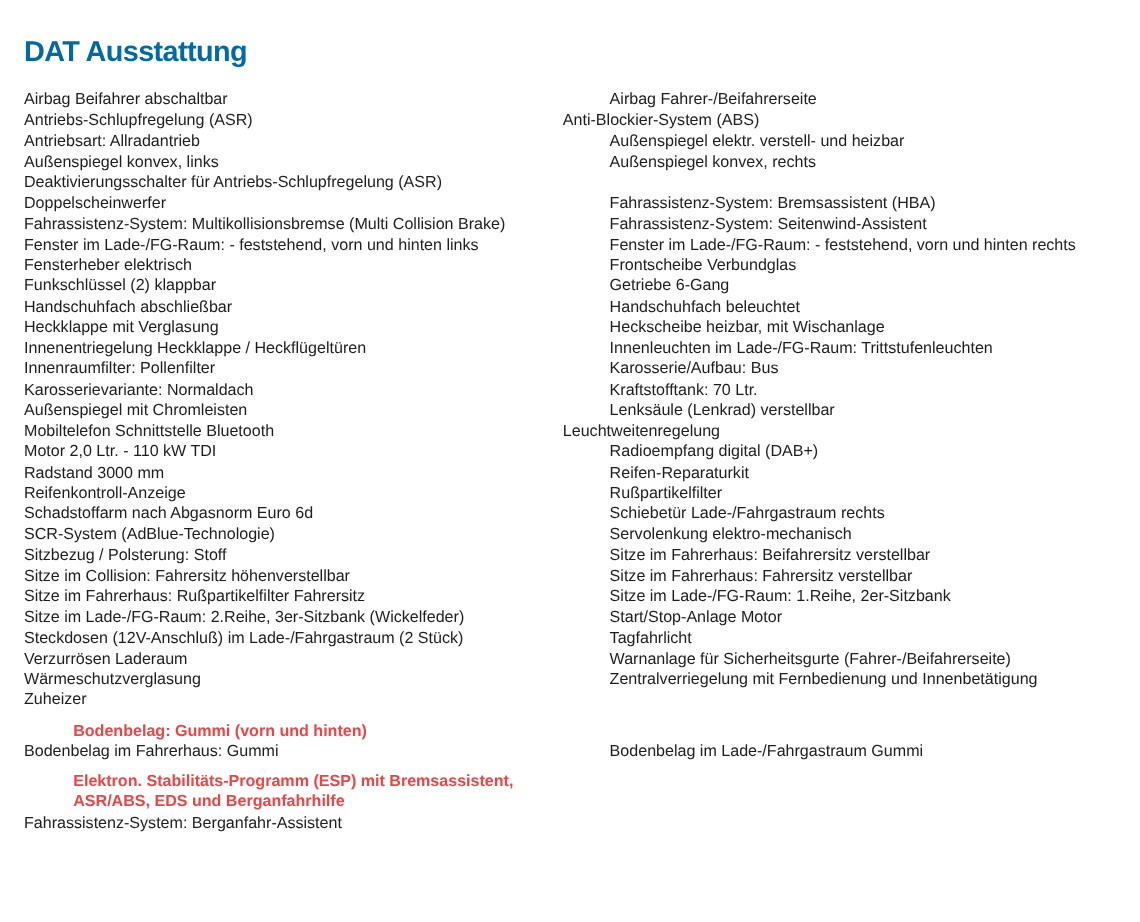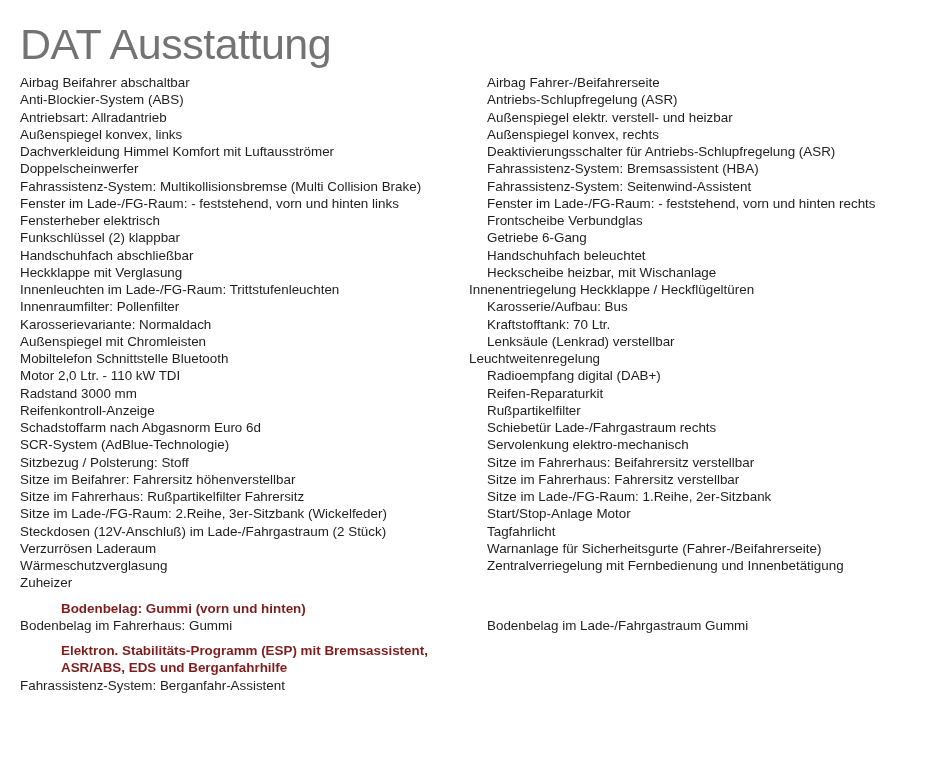--- a/index.html
+++ b/index.html
@@ -11,65 +11,64 @@
     font-family: "Liberation Sans", sans-serif;
     color: #1e1e1e;
     overflow: hidden;
   }
   .page {
     padding: 28px 14px 0 20px;
     width: 950px;
     height: 768px;
   }
   .title {
-    font-size: 43px;
+    font-size: 24px;
     line-height: 32px;
-    font-weight: 400;
+    font-weight: 700;
     letter-spacing: -0.5px;
-    color: #737373;
+    color: #0369a1;
     margin: 0 0 14px 0;
   }
   .section { margin: 0; }
   .section + .section { margin-top: 8px; }
-  .row { display: flex; align-items: center; }
+  .row { display: flex; align-items: center; gap: 21px; }
   .cell {
     font-size: 13.4px;
     line-height: 17.25px;
     white-space: normal;
     color: #1e1e1e;
   }
   .cell.left { flex: 0 0 467px; width: 467px; padding-right: 12px; }
   .cell.right { flex: 1 1 auto; }
-  .bold { font-weight: 700; color: #7f1d1d; padding-left: 41px; }
+  .bold { font-weight: 700; color: #ef4444; padding-left: 41px; }
 </style>
 </head>
 <body>
 
 <div class="page">
   <h1 class="title">DAT Ausstattung</h1>
   <div>
       <div class="section">
         <div class="row">
           <span class="cell left">Airbag Beifahrer abschaltbar</span>
           <span class="cell right">Airbag Fahrer-/Beifahrerseite</span>
         </div>
         <div class="row">
+          <span class="cell right">Antriebs-Schlupfregelung (ASR)</span>
           <span class="cell left">Anti-Blockier-System (ABS)</span>
-          <span class="cell right">Antriebs-Schlupfregelung (ASR)</span>
         </div>
         <div class="row">
           <span class="cell left">Antriebsart: Allradantrieb</span>
           <span class="cell right">Außenspiegel elektr. verstell- und heizbar</span>
         </div>
         <div class="row">
           <span class="cell left">Außenspiegel konvex, links</span>
           <span class="cell right">Außenspiegel konvex, rechts</span>
         </div>
         <div class="row">
-          <span class="cell left">Dachverkleidung Himmel Komfort mit Luftausströmer</span>
           <span class="cell right">Deaktivierungsschalter für Antriebs-Schlupfregelung (ASR)</span>
         </div>
         <div class="row">
           <span class="cell left">Doppelscheinwerfer</span>
           <span class="cell right">Fahrassistenz-System: Bremsassistent (HBA)</span>
         </div>
         <div class="row">
           <span class="cell left">Fahrassistenz-System: Multikollisionsbremse (Multi Collision Brake)</span>
           <span class="cell right">Fahrassistenz-System: Seitenwind-Assistent</span>
         </div>
@@ -87,22 +86,22 @@
         </div>
         <div class="row">
           <span class="cell left">Handschuhfach abschließbar</span>
           <span class="cell right">Handschuhfach beleuchtet</span>
         </div>
         <div class="row">
           <span class="cell left">Heckklappe mit Verglasung</span>
           <span class="cell right">Heckscheibe heizbar, mit Wischanlage</span>
         </div>
         <div class="row">
+          <span class="cell left">Innenentriegelung Heckklappe / Heckflügeltüren</span>
           <span class="cell right">Innenleuchten im Lade-/FG-Raum: Trittstufenleuchten</span>
-          <span class="cell left">Innenentriegelung Heckklappe / Heckflügeltüren</span>
         </div>
         <div class="row">
           <span class="cell left">Innenraumfilter: Pollenfilter</span>
           <span class="cell right">Karosserie/Aufbau: Bus</span>
         </div>
         <div class="row">
           <span class="cell left">Karosserievariante: Normaldach</span>
           <span class="cell right">Kraftstofftank: 70 Ltr.</span>
         </div>
         <div class="row">
@@ -131,21 +130,21 @@
         </div>
         <div class="row">
           <span class="cell left">SCR-System (AdBlue-Technologie)</span>
           <span class="cell right">Servolenkung elektro-mechanisch</span>
         </div>
         <div class="row">
           <span class="cell left">Sitzbezug / Polsterung: Stoff</span>
           <span class="cell right">Sitze im Fahrerhaus: Beifahrersitz verstellbar</span>
         </div>
         <div class="row">
-          <span class="cell left">Sitze im Beifahrer: Fahrersitz höhenverstellbar</span>
+          <span class="cell left">Sitze im Collision: Fahrersitz höhenverstellbar</span>
           <span class="cell right">Sitze im Fahrerhaus: Fahrersitz verstellbar</span>
         </div>
         <div class="row">
           <span class="cell left">Sitze im Fahrerhaus: Rußpartikelfilter Fahrersitz</span>
           <span class="cell right">Sitze im Lade-/FG-Raum: 1.Reihe, 2er-Sitzbank</span>
         </div>
         <div class="row">
           <span class="cell left">Sitze im Lade-/FG-Raum: 2.Reihe, 3er-Sitzbank (Wickelfeder)</span>
           <span class="cell right">Start/Stop-Anlage Motor</span>
         </div>

